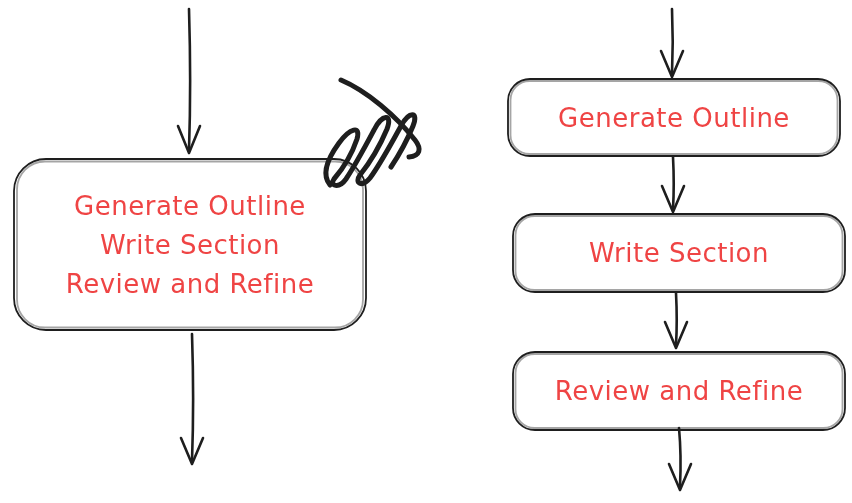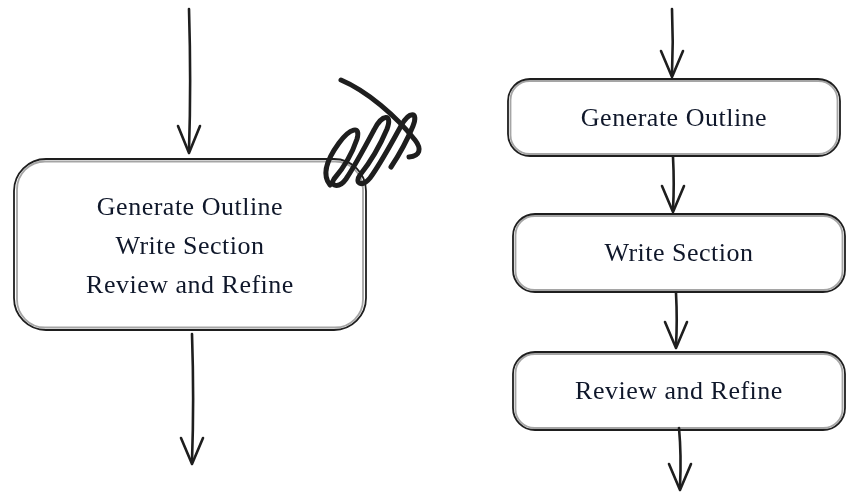--- a/index.html
+++ b/index.html
@@ -20,26 +20,25 @@
     left: 0;
     top: 0;
     width: 852px;
     height: 503px;
   }
   .label {
     position: absolute;
     display: flex;
     align-items: center;
     justify-content: center;
-    color: #0f172a;
+    color: #ef4444;
     font-size: 26px;
     letter-spacing: 0.5px;
     text-align: center;
     user-select: none;
-    font-family: Liberation Serif, serif;
   }
   .label.multi {
     flex-direction: column;
   }
   .label.multi .line {
     line-height: 39px;
     white-space: nowrap;
   }
   
   .label.left-node   { left: 14px;  top: 160px; width: 352px; height: 170px; }

